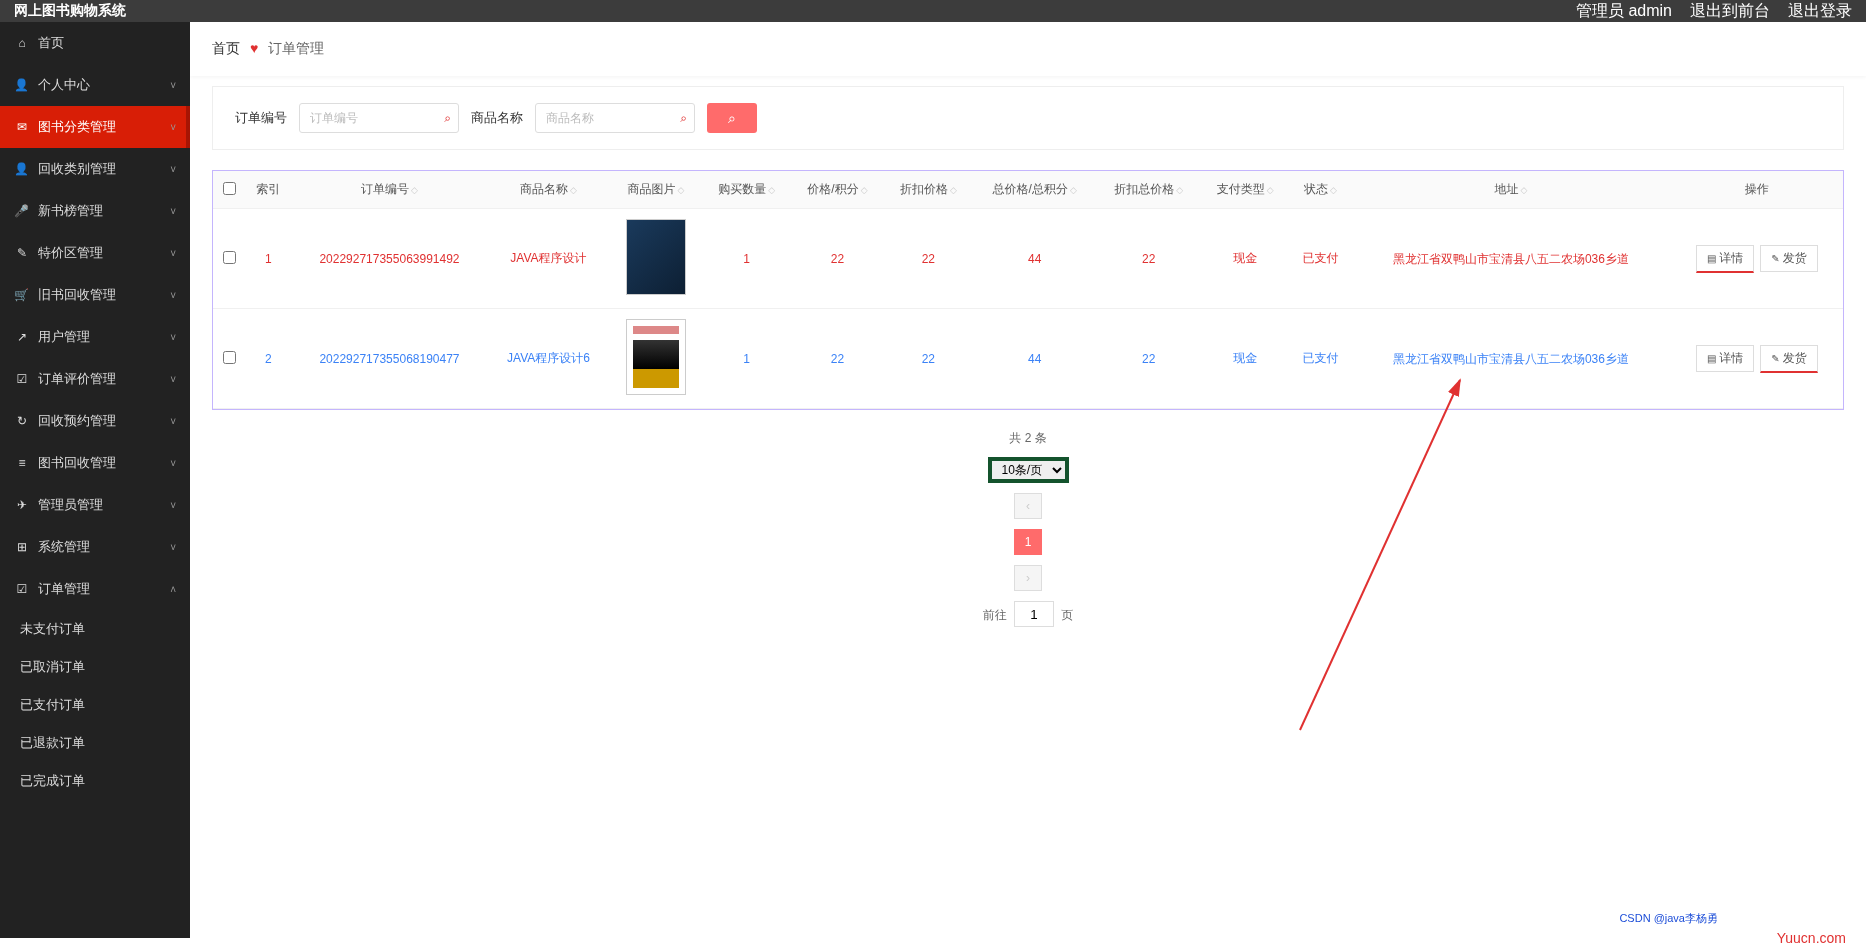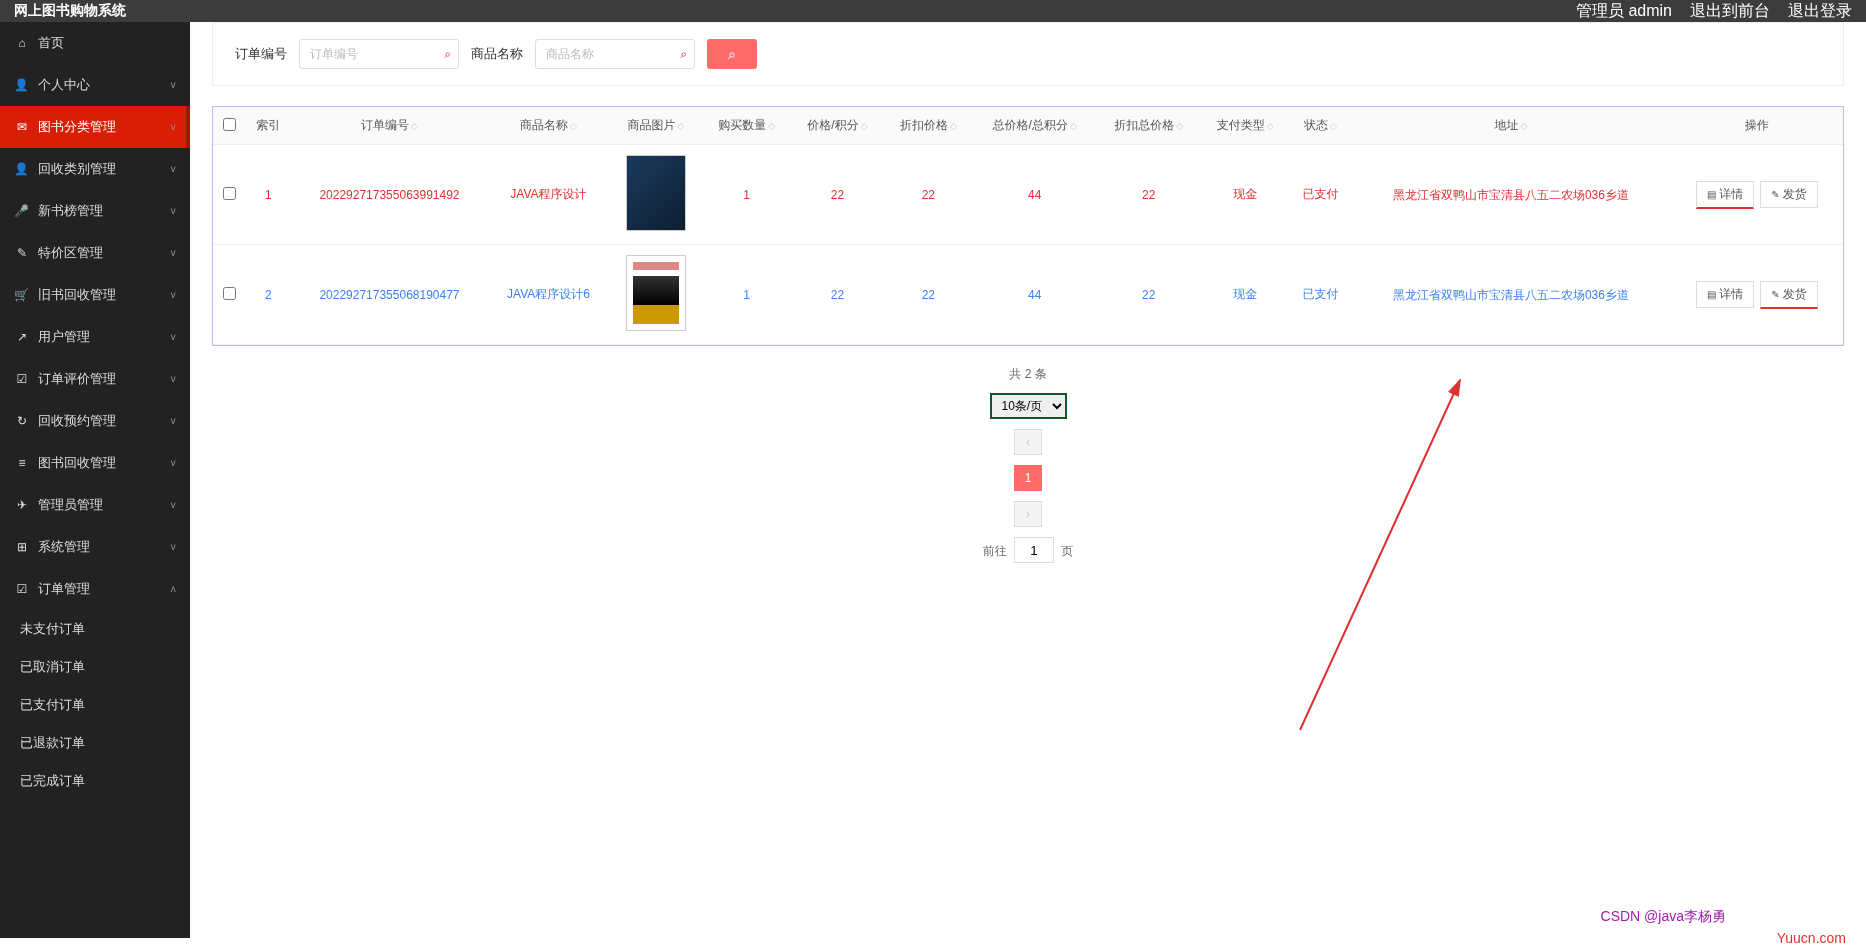--- a/index.html
+++ b/index.html
@@ -44,28 +44,28 @@
 .book-img2::before { content:""; position:absolute; left:6px; top:6px; right:6px; height:8px; background:#d88; }
 .book-img2::after { content:""; position:absolute; left:6px; top:20px; right:6px; bottom:6px; background:linear-gradient(#333,#000 60%, #c90 60%, #c90); }
 .chk { width: 13px; height: 13px; }
 .op-btn { display:inline-flex; align-items:center; gap:3px; border:1px solid #ddd; background:#fff; padding:4px 10px; font-size:12px; cursor:pointer; color:#555; }
 .op-btn.primary { border-bottom: 2px solid #e03131; }
 .op-btn .oi { font-size: 10px; }
 td.ops { white-space: nowrap; }
 td.ops .op-btn + .op-btn { margin-left: 6px; }
 
 .pager { padding: 10px 22px; display: flex; align-items: center; gap: 10px; font-size: 12px; color: #666; flex-direction: column; }
-.pager select { height: 26px; border:2px solid #14532d; padding:0 6px; font-size:12px; }
+.pager select { height: 26px; border:4px solid #14532d; padding:0 6px; font-size:12px; }
 .pager .pg-btn { width:28px; height:26px; border:1px solid #ddd; background:#f5f5f5; color:#bbb; display:inline-flex; align-items:center; justify-content:center; cursor:pointer; }
 .pager .pg-btn.active { background:#ff6b6b; border-color:#ff6b6b; color:#fff; }
 .pager .pg-btn.disabled { background:#f5f5f5; color:#ccc; }
 .pager .goto input { width:40px; height:26px; border:1px solid #ddd; text-align:center; margin:0 4px; }
 
 .wm1 { position:fixed; bottom:6px; right:20px; color:#e03131; font-size:14px; pointer-events:none; }
-.wm2 { position:fixed; bottom:26px; right:140px; color:#a21caf; font-size:14px; pointer-events:none; }
+.wm2 { position:fixed; bottom:26px; right:148px; color:#1d4ed8; font-size:11px; pointer-events:none; }
 
 .arrow-svg { position:fixed; pointer-events:none; }
 </style>
 </head>
 <body>
 
 <div class="topbar">
   <div class="title">网上图书购物系统</div>
   <div class="right">
     <span>管理员 admin</span>
@@ -146,20 +146,25 @@
         <span class="chev">˄</span>
       </div>
       <div class="sub-item">未支付订单</div>
       <div class="sub-item">已取消订单</div>
       <div class="sub-item">已支付订单</div>
       <div class="sub-item">已退款订单</div>
       <div class="sub-item">已完成订单</div>
     </div>
 
   <div class="main">
+    <div class="breadcrumb">
+      <span>首页</span>
+      <span class="heart">♥</span>
+      <span class="cur">订单管理</span>
+    </div>
 
     <div class="filter-bar">
       <label>订单编号</label>
       <span class="input-wrap">
         <input type="text" placeholder="订单编号" style="">
         <span class="sicon">⌕</span>
       </span>
       <label>商品名称</label>
       <span class="input-wrap">
         <input type="text" placeholder="商品名称" style="">

